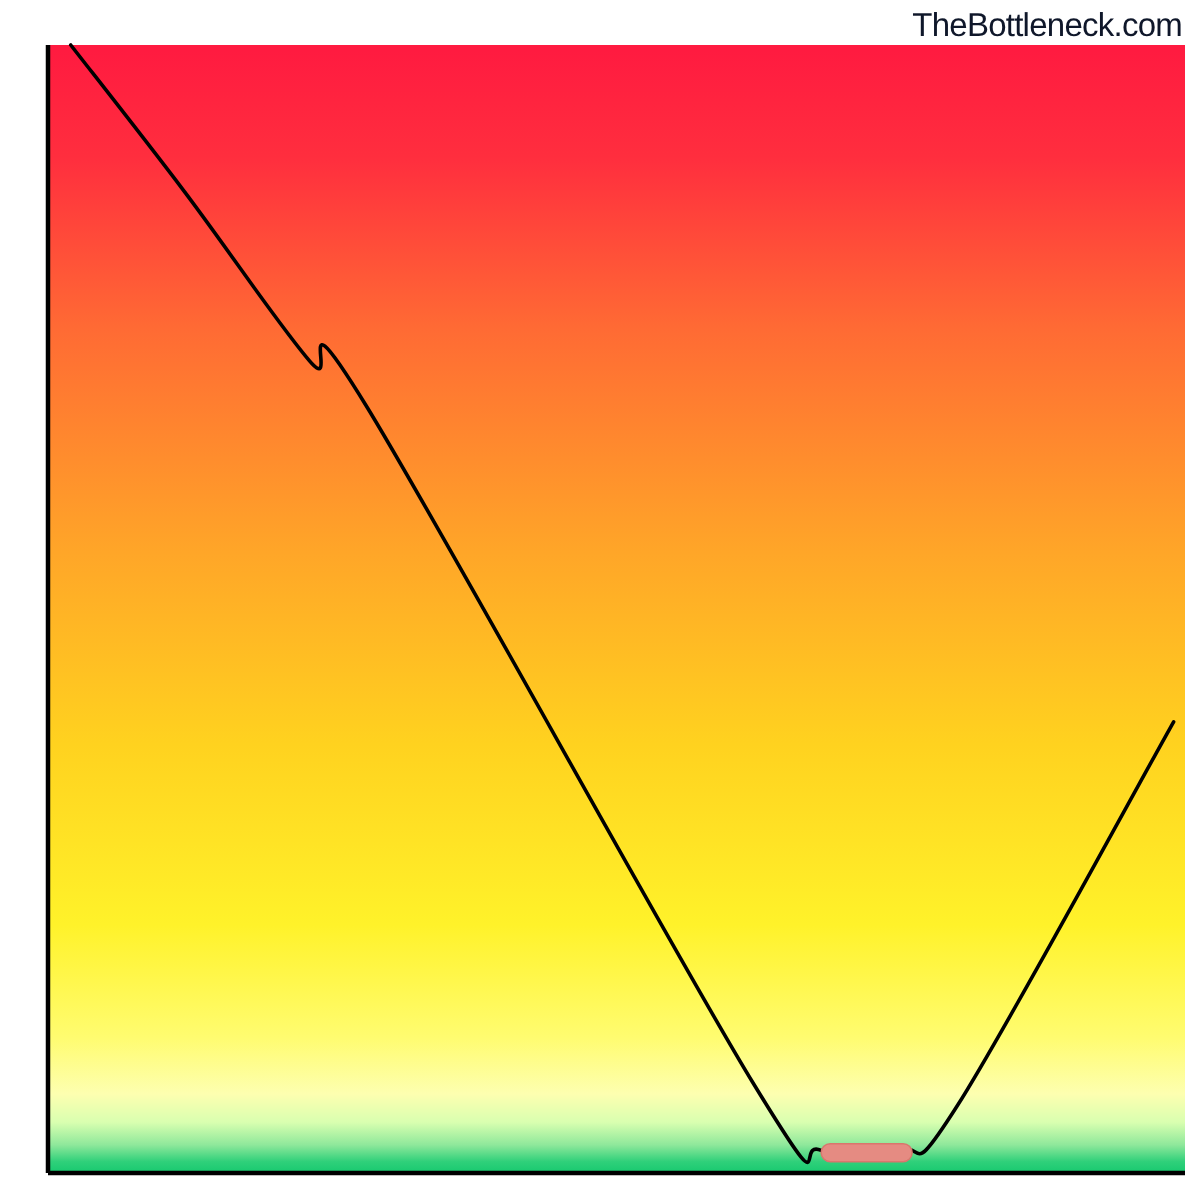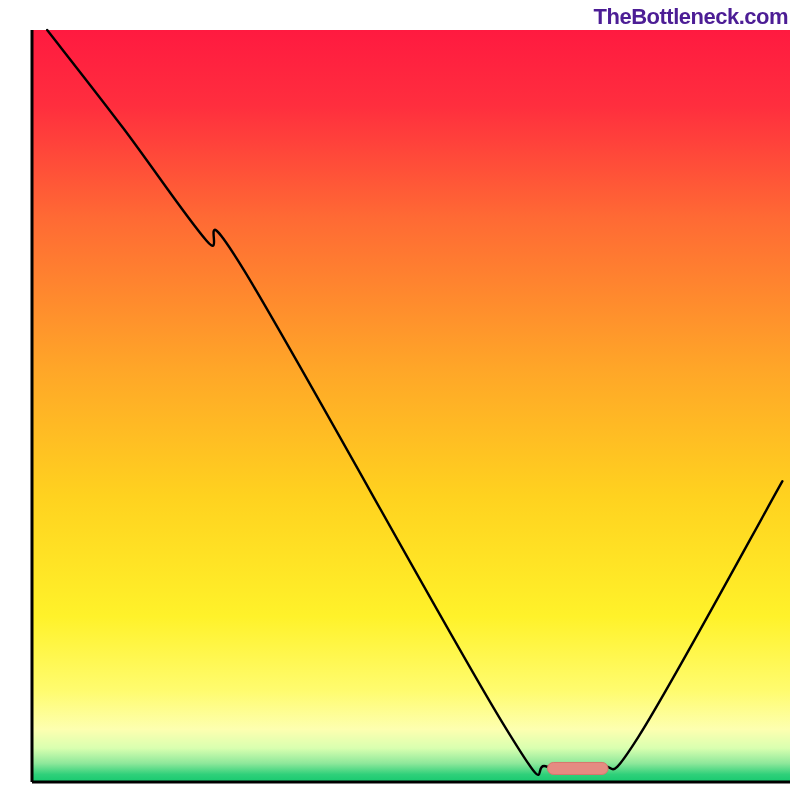--- a/index.html
+++ b/index.html
@@ -13,22 +13,22 @@
   #wrap {
     position: relative;
     width: 800px;
     height: 800px;
   }
   #watermark {
     position: absolute;
     top: 4px;
     right: 12px;
     font-size: 22px;
-    font-weight: 700;
-    color: #4c1d95;
+    font-weight: 400;
+    color: #0f172a;
     letter-spacing: -0.5px;
   }
   svg {
     display: block;
   }
 </style>
 </head>
 <body>
 <div id="wrap">
 

